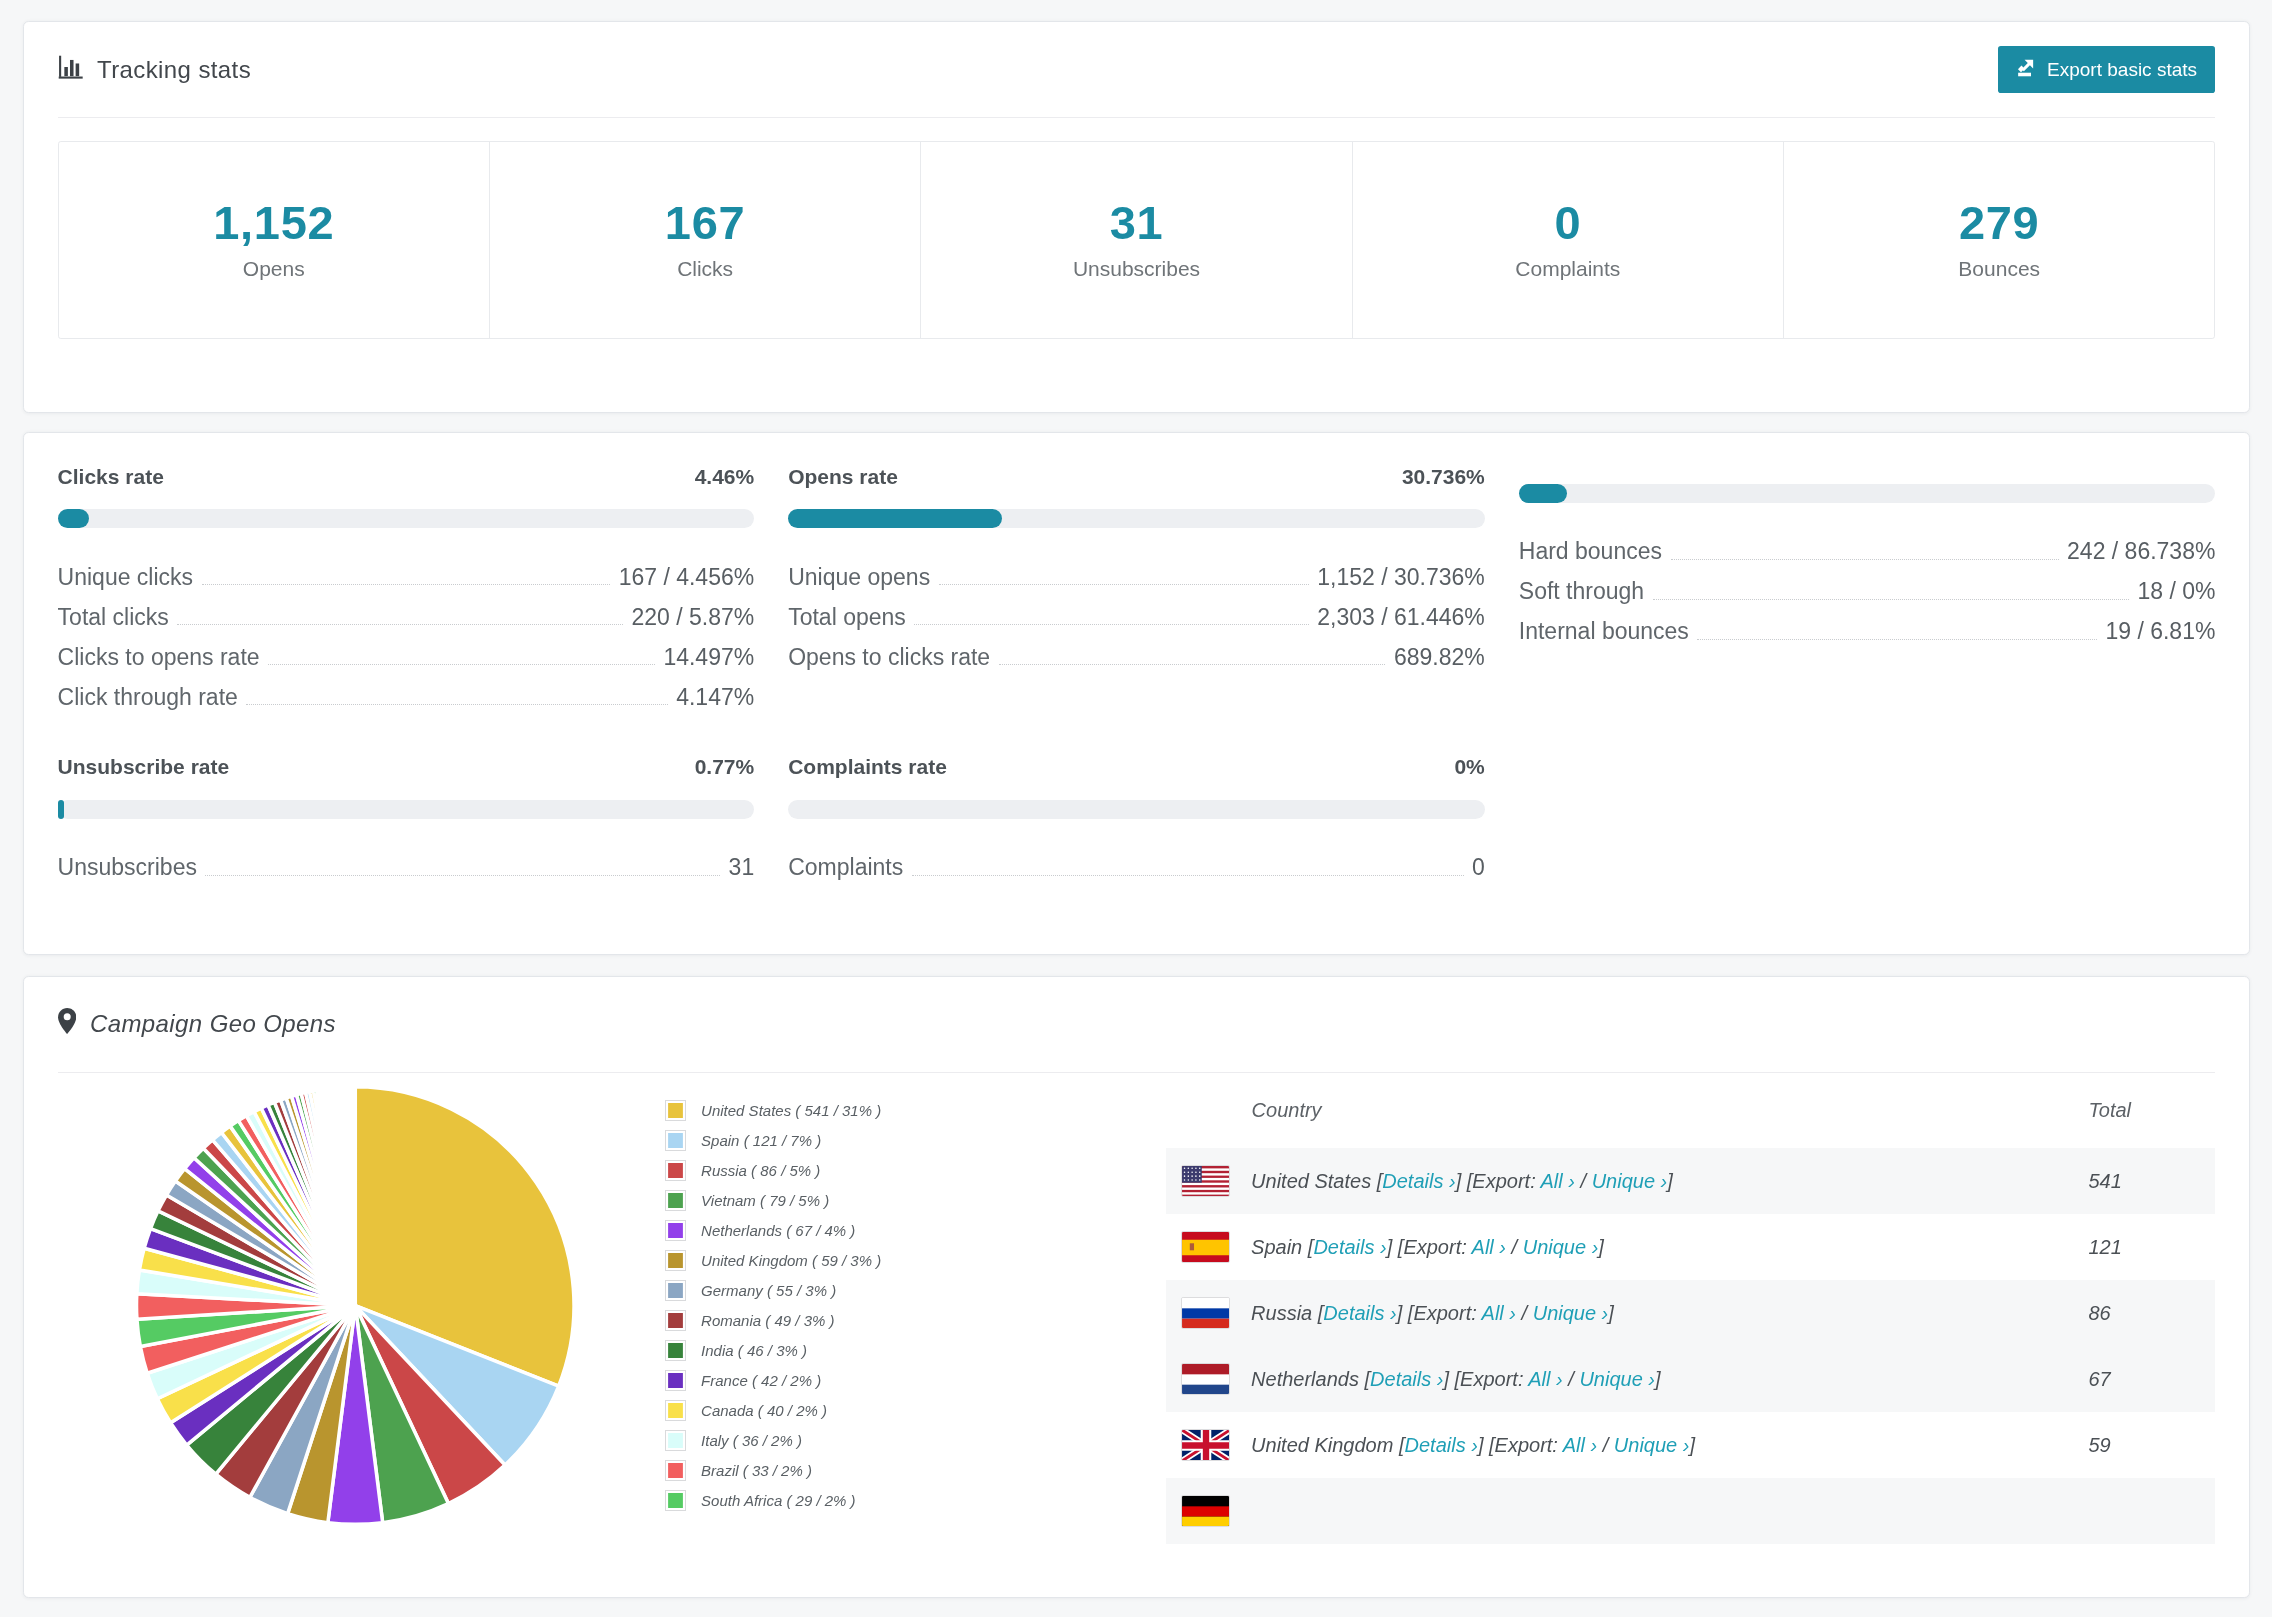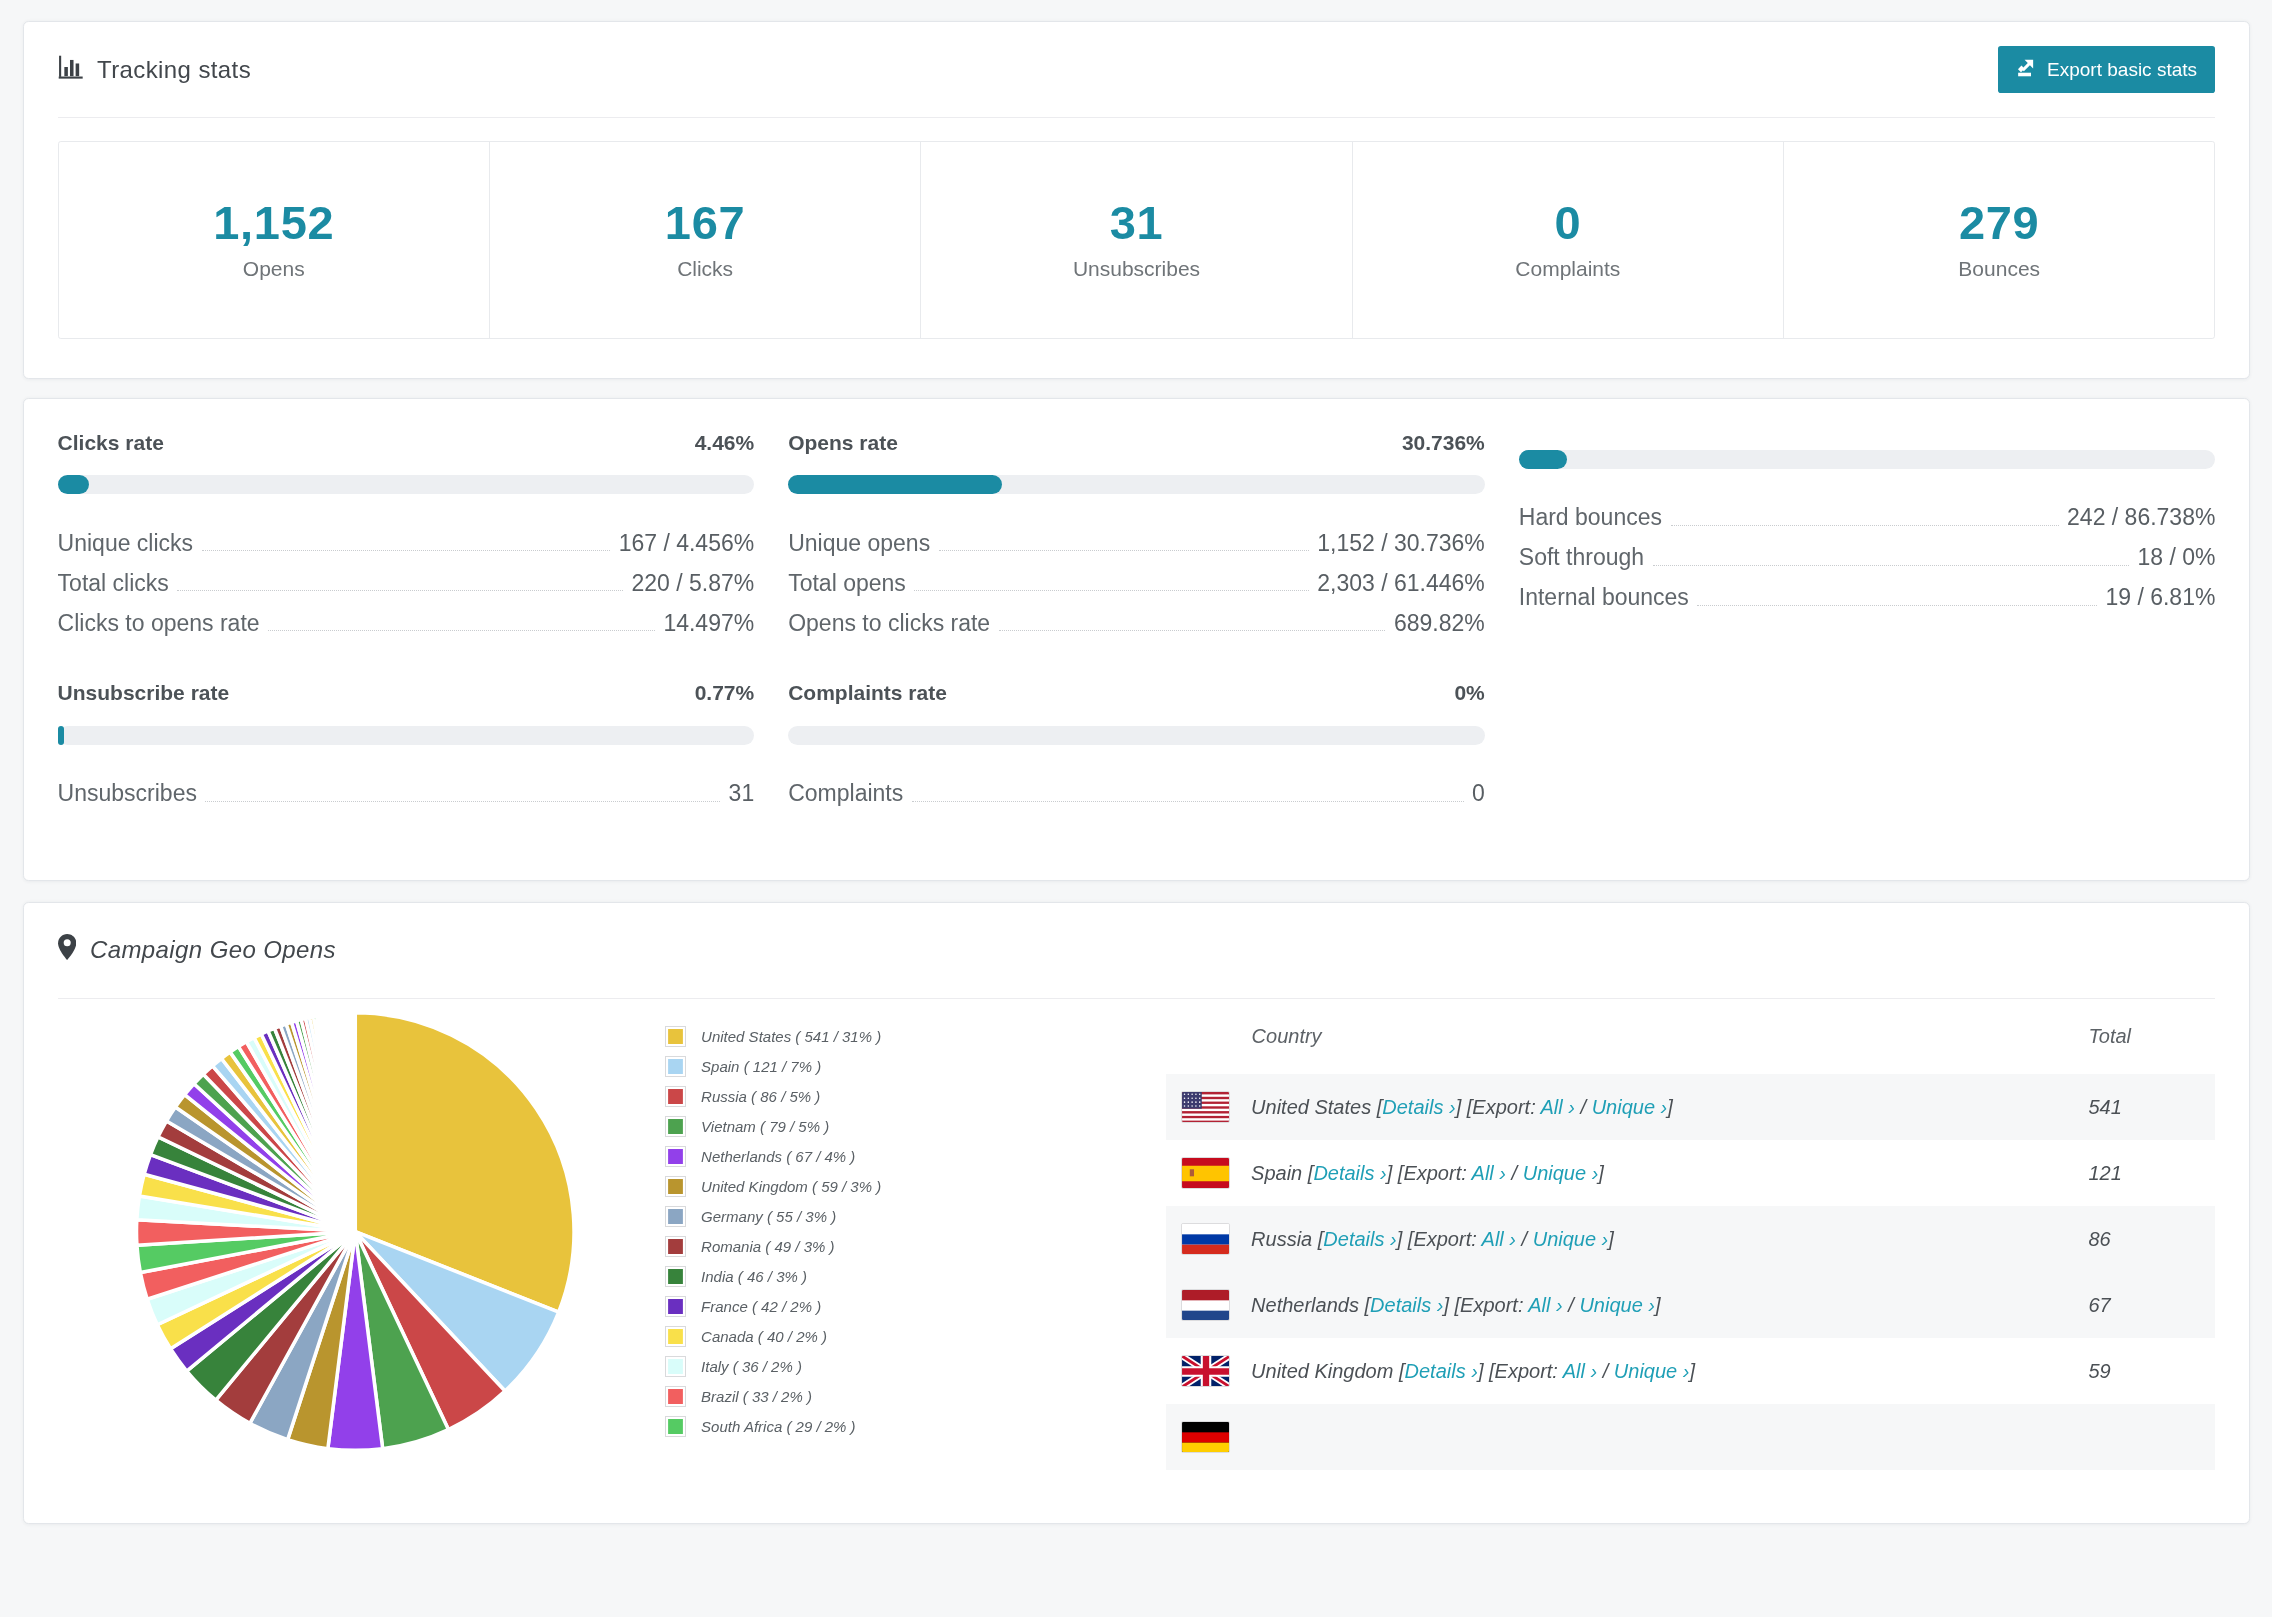--- a/index.html
+++ b/index.html
@@ -30,21 +30,21 @@
 
   
   .btn-export{
     display:flex;align-items:center;gap:10.6px;
     background:#1b8ba3;border:none;border-radius:2.8px;
     color:#fff;font-size:19px;font-family:inherit;
     height:47px;padding:0 18.4px;cursor:pointer;
   }
 
   
-  .card1{padding-bottom:39px;}
+  .card1{padding-bottom:73px;}
   .summary-wrap{
     margin:23px 34px 0;
     display:flex;
     border:0.7px solid #e8eaed;border-radius:2.8px;
     height:196px;
   }
   .summary-cell{
     flex:1;display:flex;flex-direction:column;
     align-items:center;justify-content:center;
     border-left:0.7px solid #e8eaed;
@@ -160,20 +160,25 @@
             </div>
             <div class="kv-row">
               <span class="kv-label">Total clicks</span>
               <span class="kv-dots"></span>
               <span class="kv-val">220 / 5.87%</span>
             </div>
             <div class="kv-row">
               <span class="kv-label">Clicks to opens rate</span>
               <span class="kv-dots"></span>
               <span class="kv-val">14.497%</span>
+            </div>
+            <div class="kv-row">
+              <span class="kv-label">Click through rate</span>
+              <span class="kv-dots"></span>
+              <span class="kv-val">4.147%</span>
             </div>
           </div>
         </div>
         <div class="rate-block">
           <div class="rate-head">
             <span>Opens rate</span>
             <span>30.736%</span>
           </div>
           <div class="bar">
             <div class="bar-fill" style="width:30.736%;"></div>

